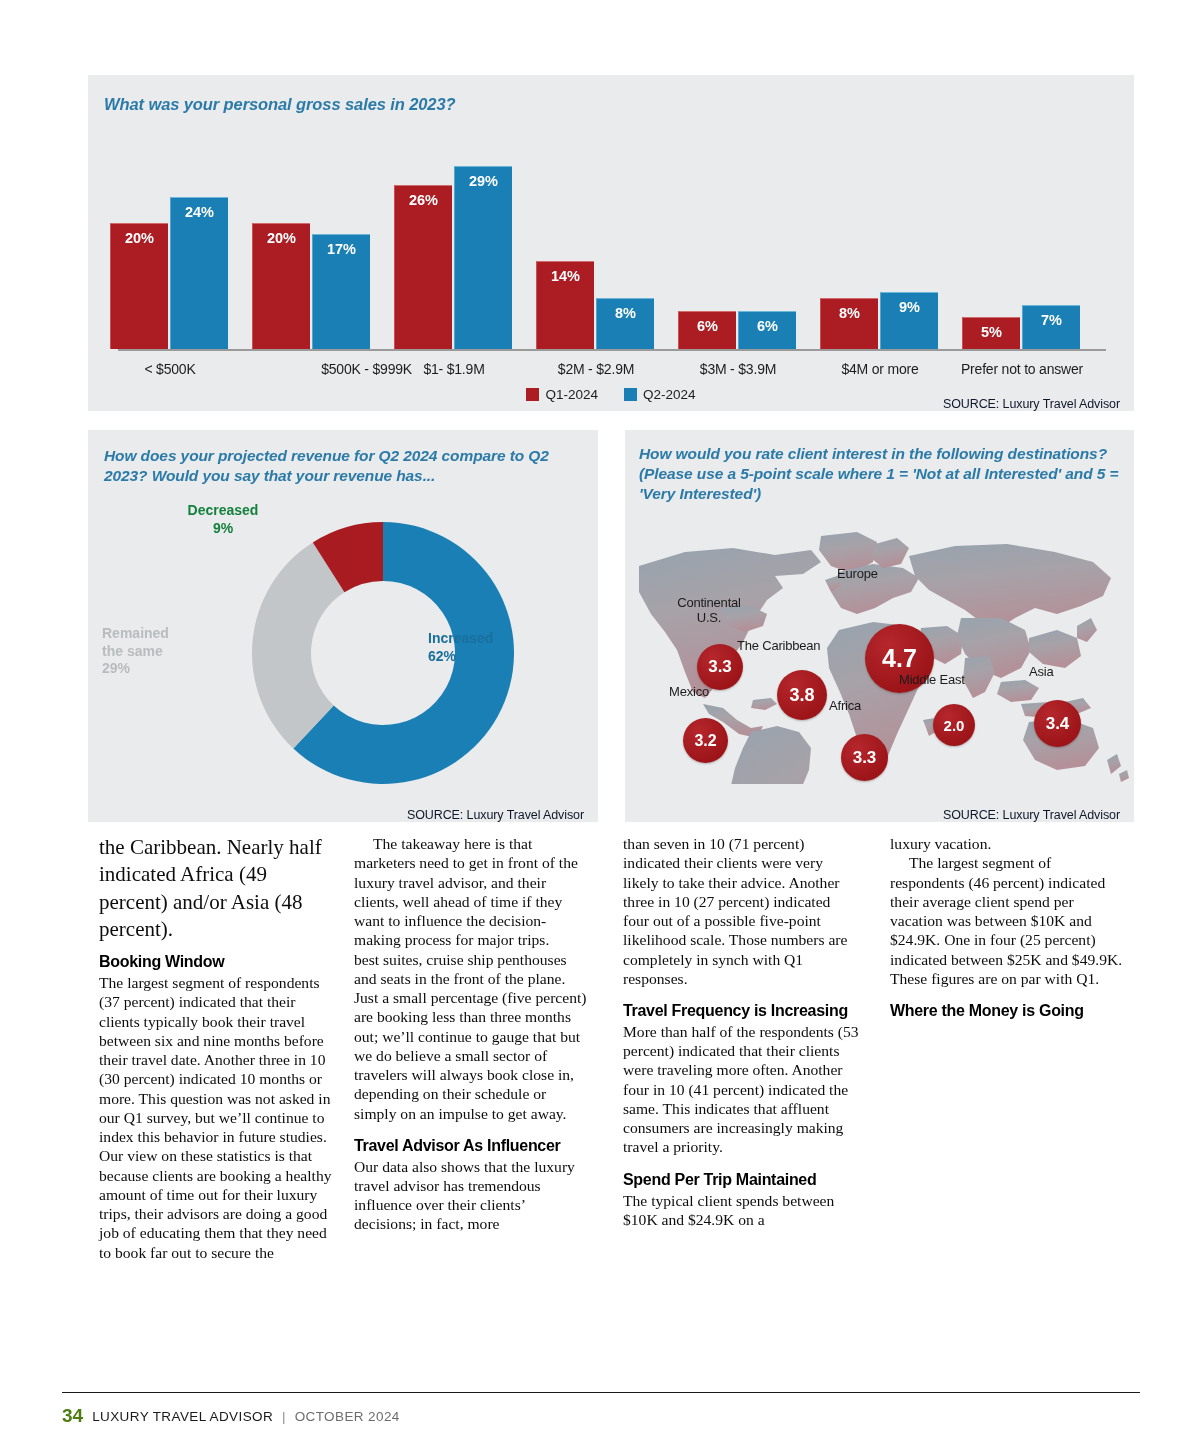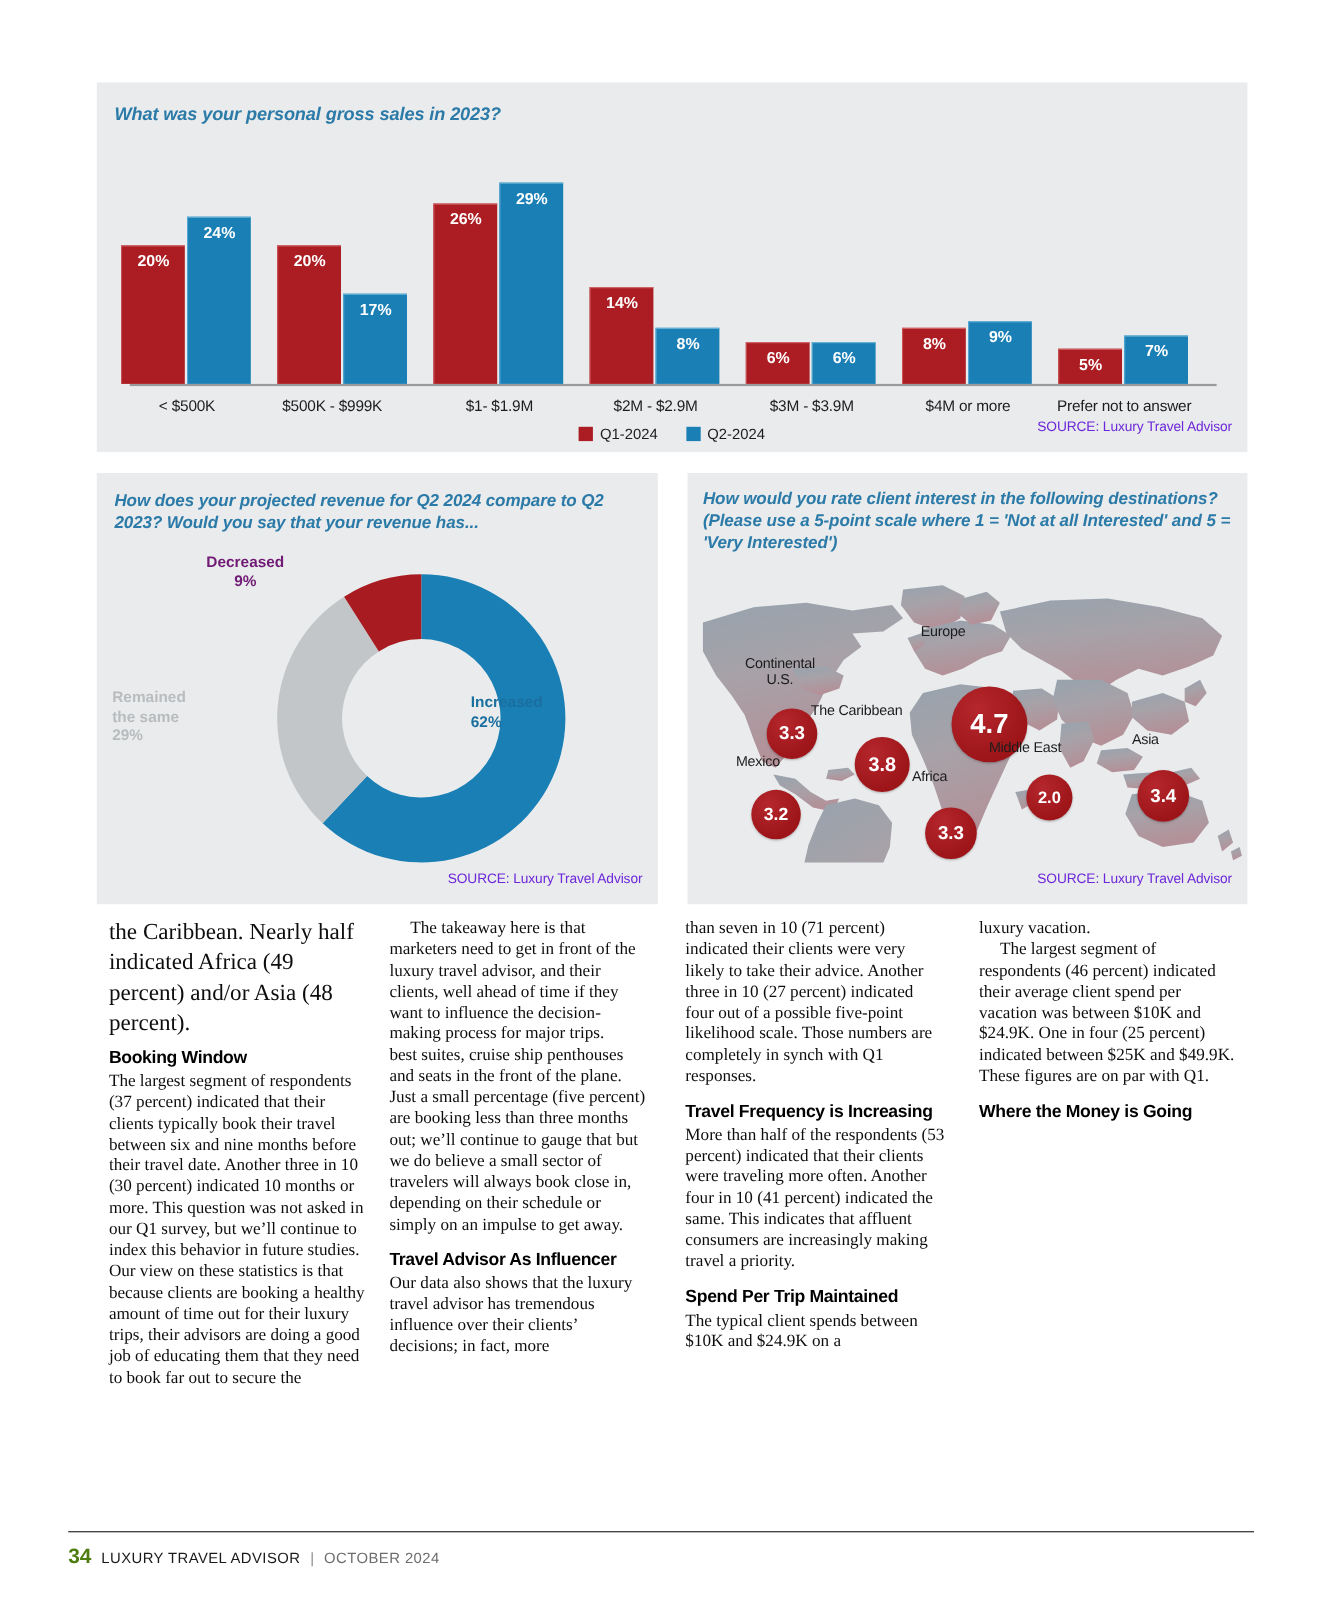--- a/index.html
+++ b/index.html
@@ -13,23 +13,23 @@
 
   
   .panel{position:absolute;background:#e9ebec;}
   .panel-title{
     font-family:"Liberation Sans",sans-serif;
     font-weight:bold;color:#2b7aa8;
     letter-spacing:-0.1px;
     font-style:italic;
   }
   .source{
-    position:absolute;right:14px;bottom:16px;
+    position:absolute;right:14px;bottom:0;
     font-family:"Liberation Sans",sans-serif;
-    font-size:12.5px;color:#6d28d9;letter-spacing:-0.1px;
+    font-size:12.5px;color:#0f172a;letter-spacing:-0.1px;
   }
 
   
   #bar-panel{left:88px;top:75px;width:1046px;height:336px;}
   #bar-panel .panel-title{position:absolute;left:16px;top:20px;font-size:16.5px;}
   .bar-plot{position:absolute;left:14px;top:56px;width:1012px;height:220px;}
   .axis-line{position:absolute;left:16px;right:8px;bottom:0;height:2px;background:#9a9a9a;}
   .group{position:absolute;bottom:2px;display:flex;align-items:flex-end;gap:2px;}
   .bar{position:relative;width:58px;box-sizing:border-box;}
   .bar.q1{background:#ab1d23;border-top:1px solid #d26a6a;border-left:1px solid #c85055;}
@@ -54,21 +54,21 @@
   .swatch{width:13px;height:13px;display:inline-block;}
   .sw-q1{background:#ab1d23;}
   .sw-q2{background:#1a7fb5;}
 
   
   #donut-panel{left:88px;top:430px;width:510px;height:392px;}
   #donut-panel .panel-title{position:absolute;left:16px;top:16px;width:470px;font-size:15.5px;line-height:1.28;}
   .donut-wrap{position:absolute;left:160px;top:88px;width:270px;height:270px;}
   .donut-svg{display:block;}
   .lbl{position:absolute;font-family:"Liberation Sans",sans-serif;font-weight:bold;font-size:14px;line-height:1.25;}
-  #lbl-decreased{left:80px;top:72px;width:110px;text-align:center;color:#701a75;}
+  #lbl-decreased{left:80px;top:72px;width:110px;text-align:center;color:#15803d;}
   #lbl-remained{left:14px;top:195px;width:120px;text-align:left;color:#b9bcbe;}
   #lbl-increased{left:340px;top:200px;width:130px;text-align:left;color:#1a6f9e;}
 
   
   #map-panel{left:625px;top:430px;width:509px;height:392px;}
   #map-panel .panel-title{position:absolute;left:14px;top:14px;width:480px;font-size:15.5px;line-height:1.3;}
   .map-wrap{position:absolute;left:0px;top:92px;width:509px;height:262px;}
   .bubble{
     position:absolute;border-radius:50%;
     background:radial-gradient(circle at 35% 30%,#b5272c,#9d1519 70%);
@@ -126,21 +126,21 @@
             <span class="val">20%</span>
           </div>
           <div class="bar q2" style="height: 152px;">
             <span class="val">24%</span>
           </div>
         </div>
         <div class="group" style="left: 150px;">
           <div class="bar q1" style="height: 126px;">
             <span class="val">20%</span>
           </div>
-          <div class="bar q2" style="height: 82px;">
+          <div class="bar q2" style="height: 115px;">
             <span class="val">17%</span>
           </div>
         </div>
         <div class="group" style="left: 292px;">
           <div class="bar q1" style="height: 164px;">
             <span class="val">26%</span>
           </div>
           <div class="bar q2" style="height: 183px;">
             <span class="val">29%</span>
           </div>
@@ -174,21 +174,21 @@
             <span class="val">5%</span>
           </div>
           <div class="bar q2" style="height: 44px;">
             <span class="val">7%</span>
           </div>
         </div>
       </div>
 
     <div class="cat-labels" id="cat-labels">
         <div class="cat" style="left: -16px; width: 168px;">&lt; $500K</div>
-        <div class="cat" style="left: 116px; width: 168px;">$500K - $999K</div>
+        <div class="cat" style="left: 142px; width: 168px; text-align: right;">$500K - $999K</div>
         <div class="cat" style="left: 268px; width: 168px;">$1- $1.9M</div>
         <div class="cat" style="left: 410px; width: 168px;">$2M - $2.9M</div>
         <div class="cat" style="left: 552px; width: 168px;">$3M - $3.9M</div>
         <div class="cat" style="left: 694px; width: 168px;">$4M or more</div>
         <div class="cat" style="left: 836px; width: 168px;">Prefer not to answer</div>
       </div>
 
     <div class="legend" id="bar-legend">
         <div class="legend-item">
           <span class="swatch sw-q1"></span>

